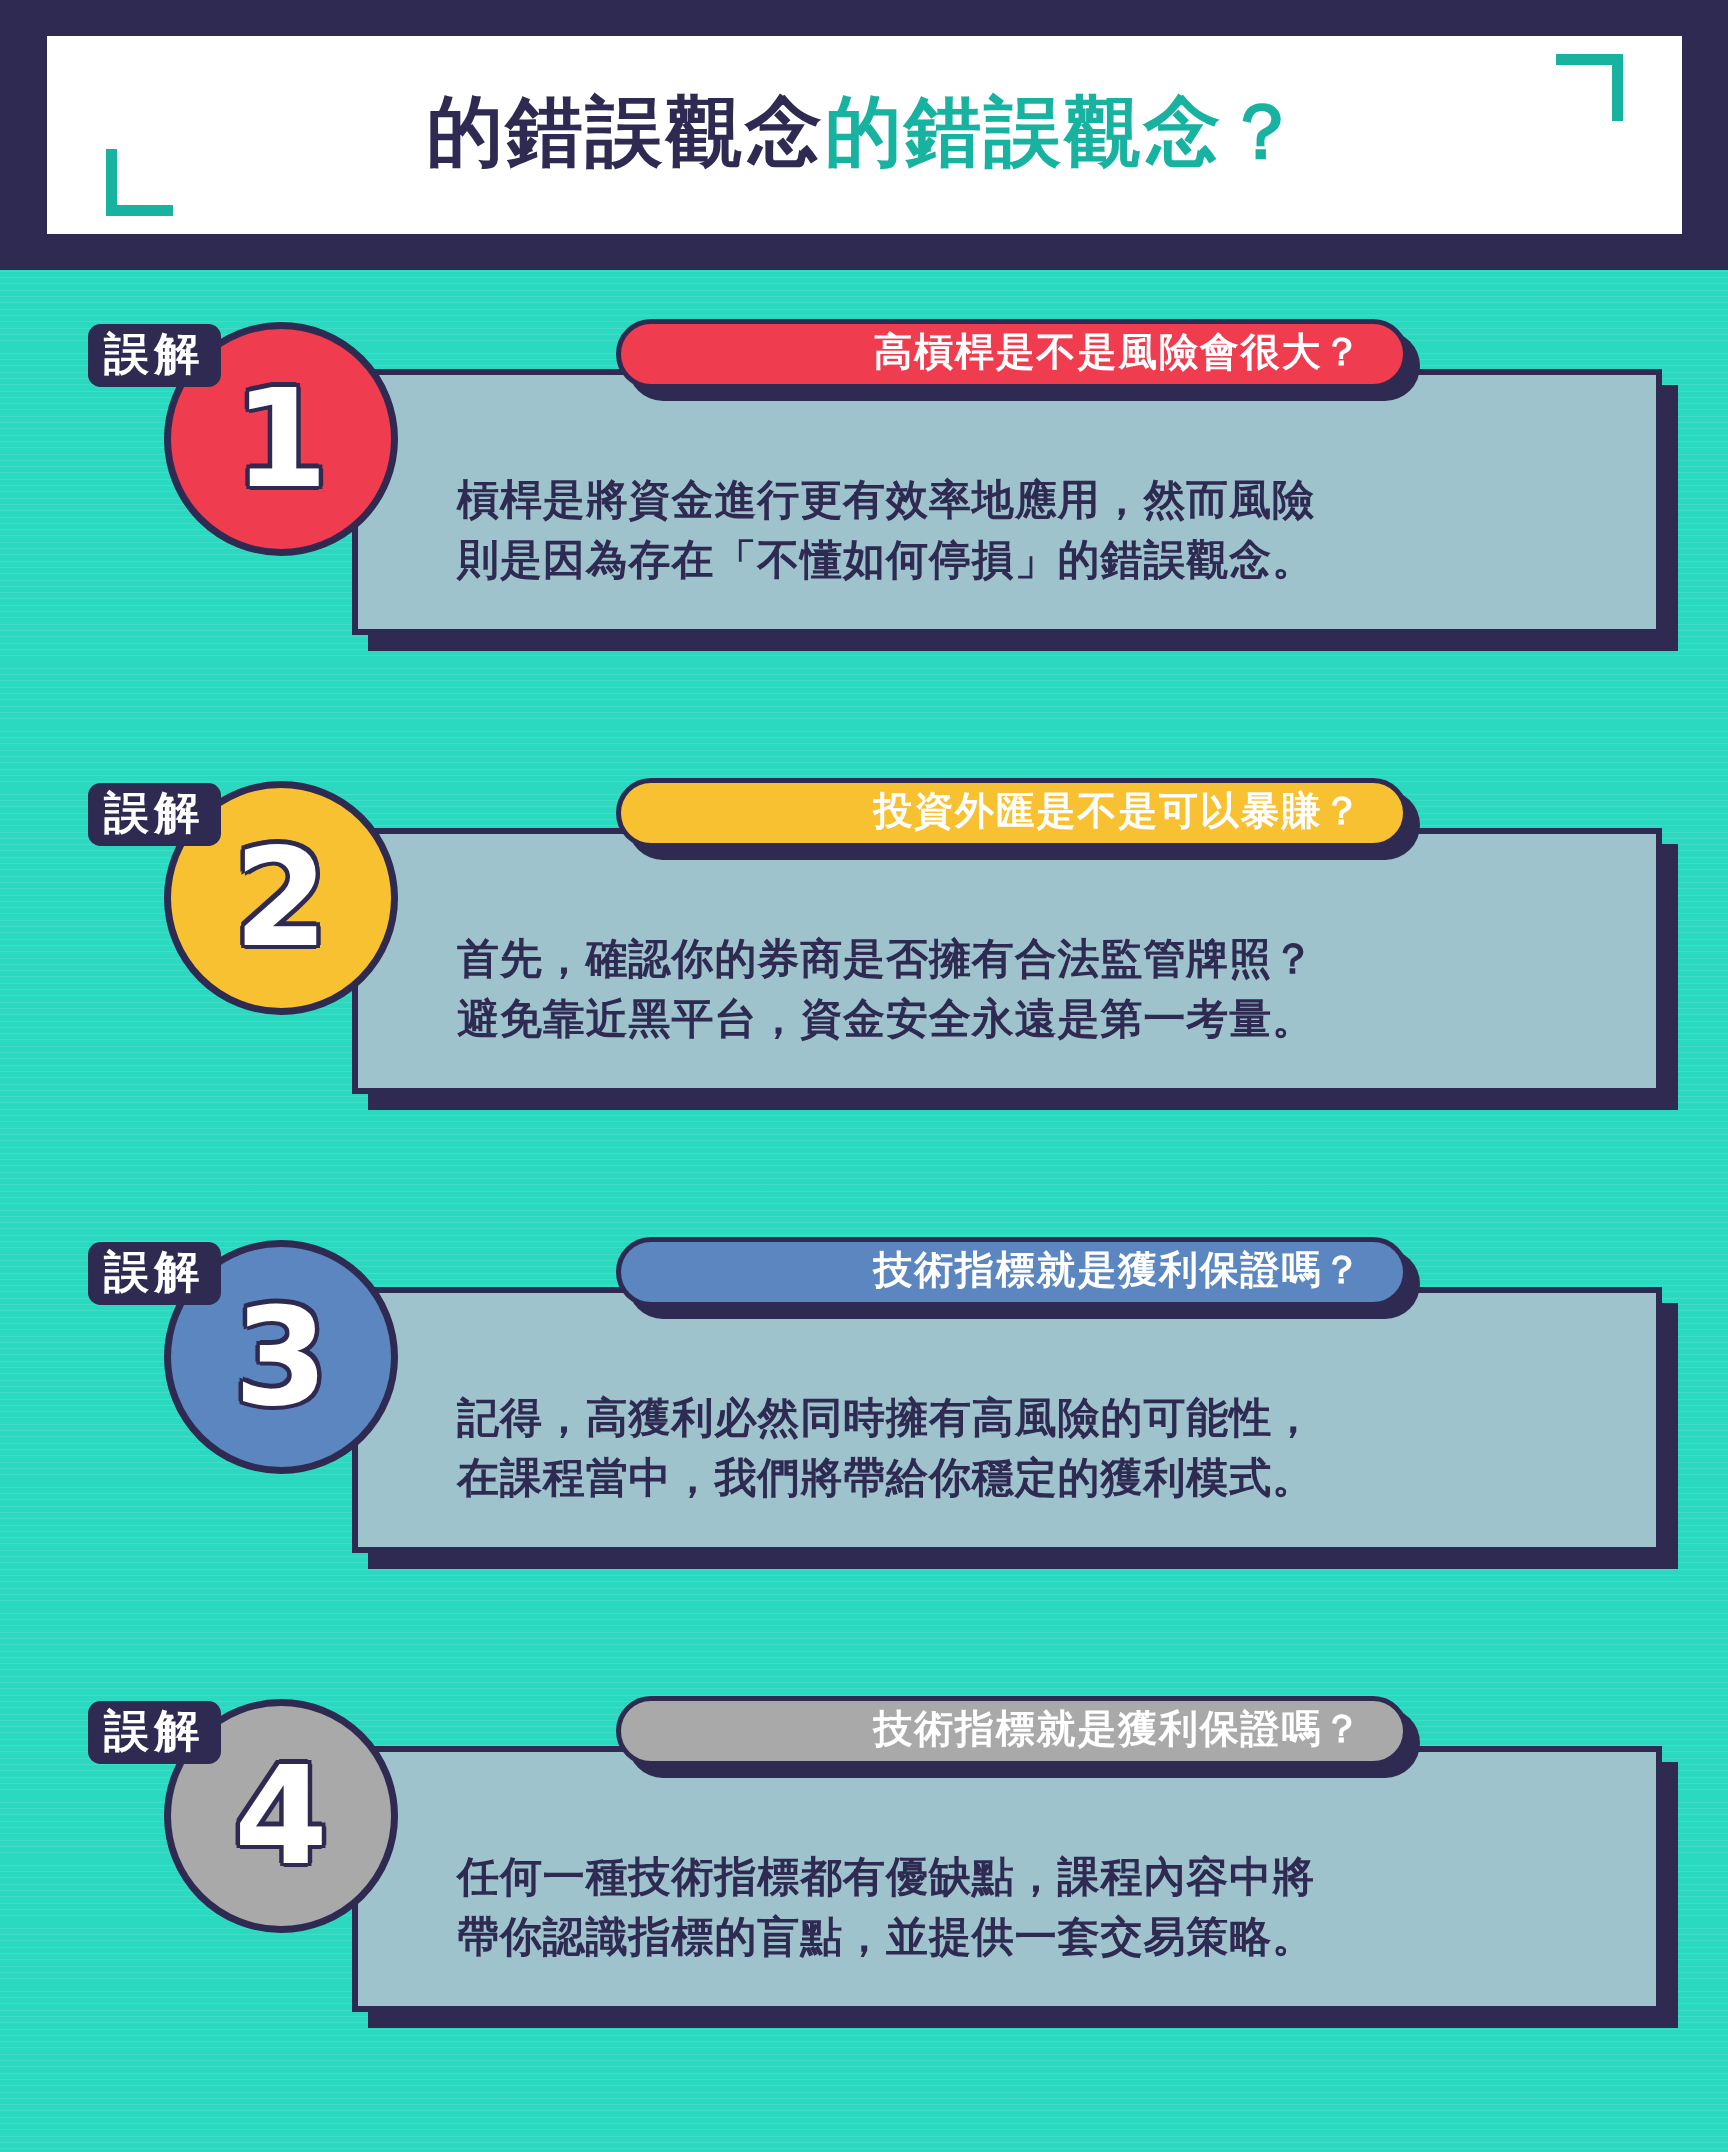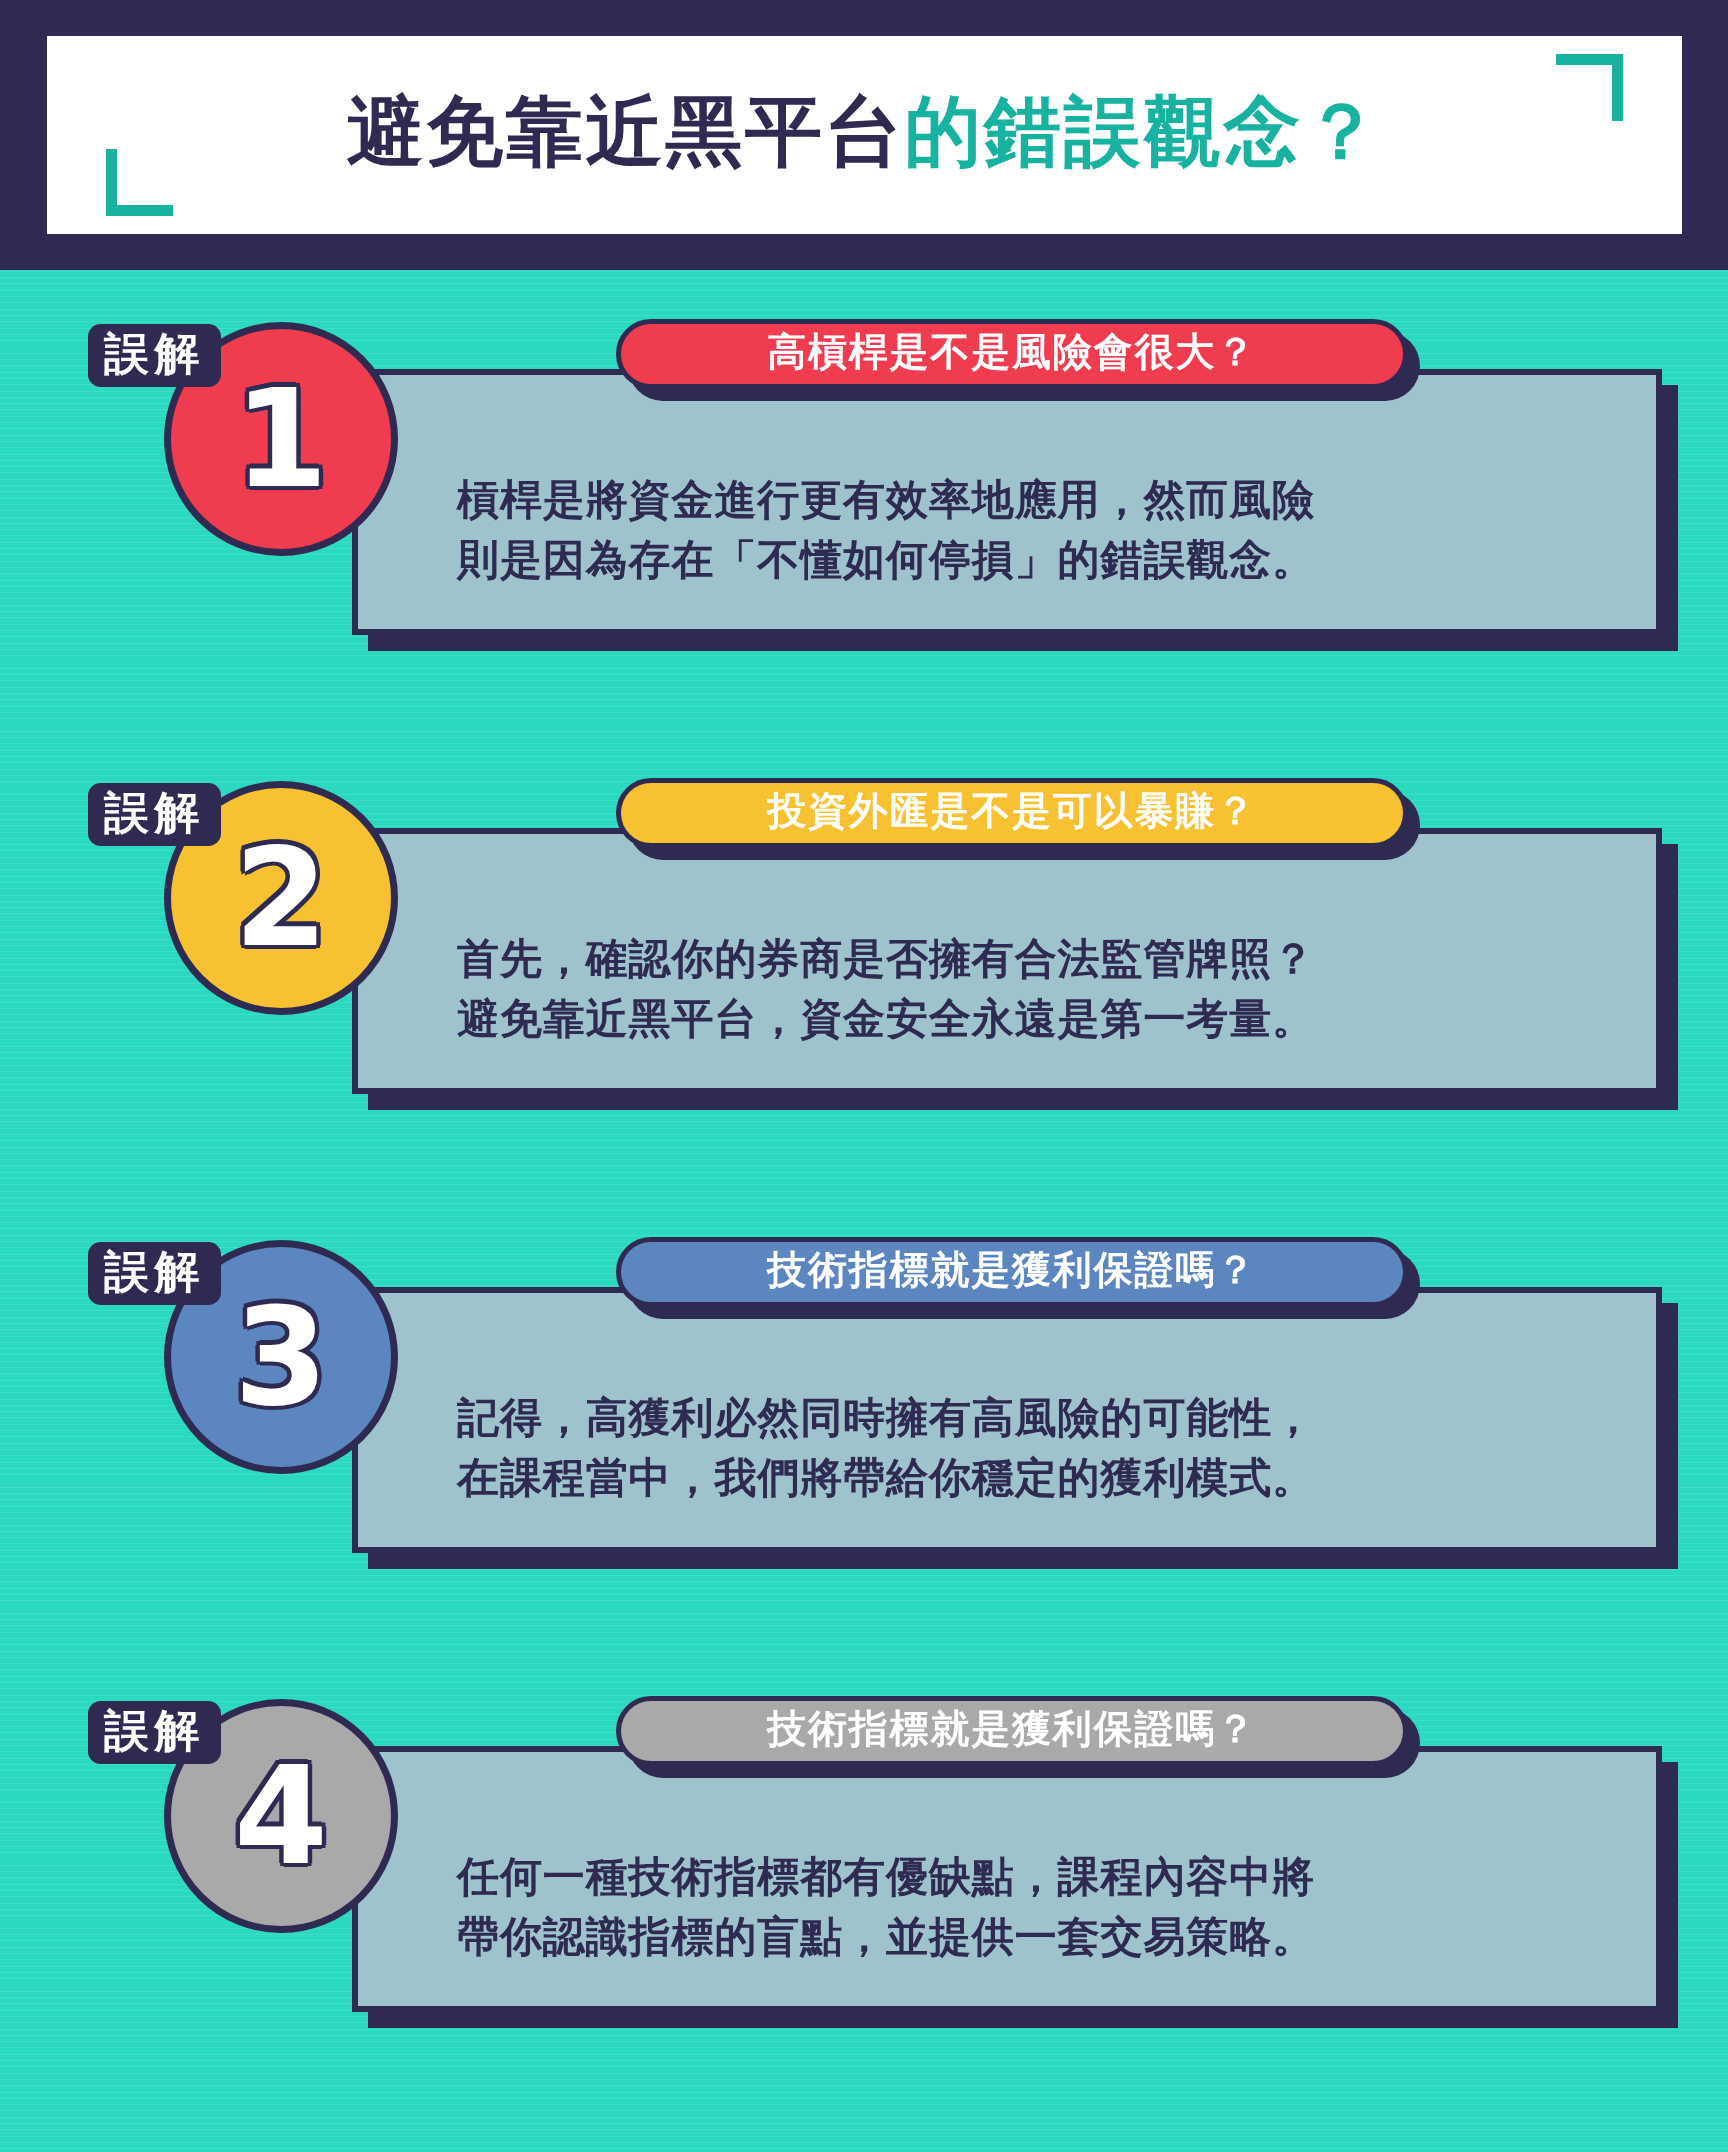--- a/index.html
+++ b/index.html
@@ -135,21 +135,21 @@
   }
   .pill {
     position: absolute;
     top: 3.6px;
     height: 70px;
     border-radius: 40px;
     border: 5.4px solid #2e2a52;
     box-sizing: border-box;
     display: flex;
     align-items: center;
-    justify-content: center;
+    justify-content: flex-end;
     padding: 0 40px;
   }
   .pill-text {
     font-size: 39px;
     font-weight: bold;
     color: #ffffff;
     letter-spacing: 1.8px;
     white-space: nowrap;
     transform: translateY(-1.8px);
   }
@@ -208,21 +208,21 @@
 <body>
 
 <div class="poster">
   <div class="texture"></div>
 
   <div class="header-band">
     <div class="header-card">
       <div class="corner bl"></div>
       <div class="corner tr"></div>
       <div class="header-title">
-        <span>避免靠近黑平台</span><span class="accent">的錯誤觀念？</span>
+        <span>的錯誤觀念</span><span class="accent">的錯誤觀念？</span>
       </div>
     </div>
   </div>
 
   <div class="item" style="top:315px;">
     <div class="body-shadow"></div>
     <div class="body-panel">
       <div class="body-text">槓桿是將資金進行更有效率地應用，然而風險
 則是因為存在「不懂如何停損」的錯誤觀念。</div>
     </div>

